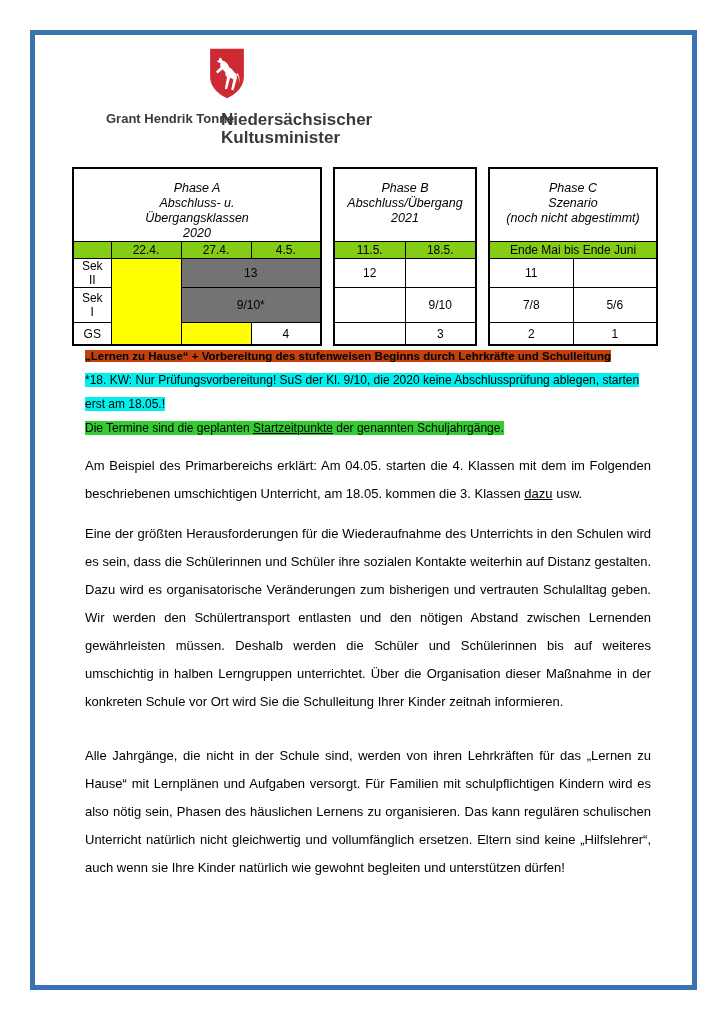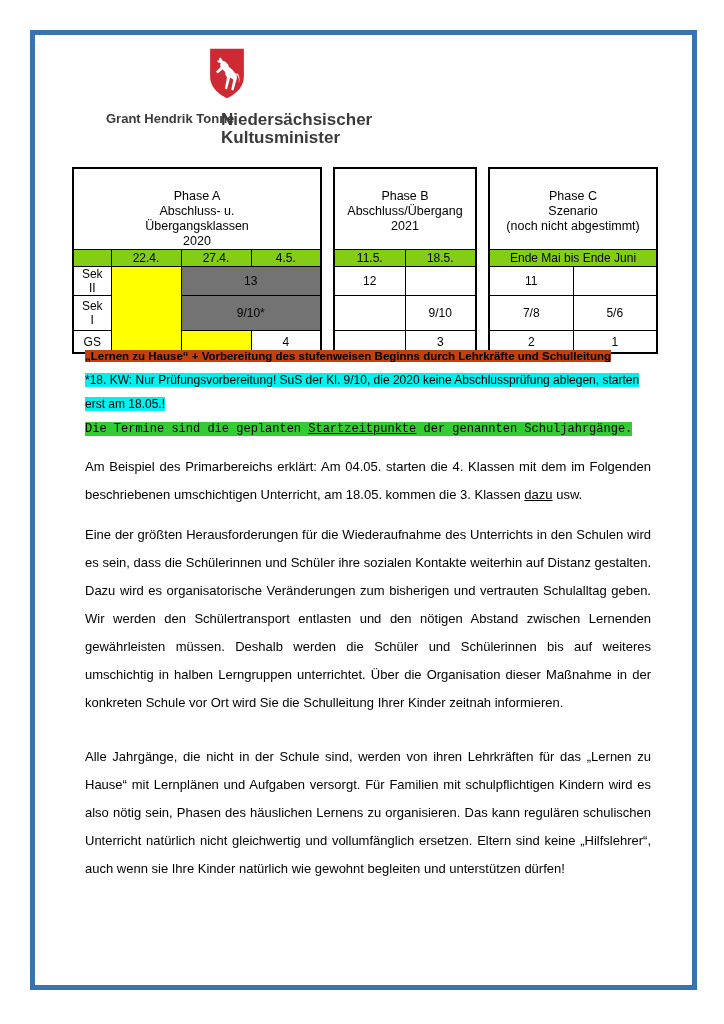--- a/index.html
+++ b/index.html
@@ -28,39 +28,39 @@
   }
   table.ptable td{
     border:1px solid #000;text-align:center;vertical-align:middle;
     padding:0;font-size:12px;line-height:14px;color:#000;overflow:hidden;
   }
   #tableA{left:72px;width:248px;}
   #tableB{left:333px;width:142px;}
   #tableC{left:488px;width:168px;}
   tr.trow-title td{
     height:60px;vertical-align:top;white-space:pre-line;line-height:15px;
-    font-size:12.5px;padding-top:20px;
+    font-size:12.5px;padding-top:12px;font-style:italic;
   }
   tr.trow-date td{height:16px;background:#84cc16;margin-top:24px;}
   td.td-corner{background:#fff;}
   tr.trow-1 td{height:28px;}
   tr.trow-2 td{height:34px;}
   tr.trow-3 td{height:21px;}
   td.td-lbl{white-space:pre-line;line-height:13px;}
   td.td-yellow{background:#FFFF00;border-right:none;}
   td.td-yellow-l{background:#FFFF00;border-left:none;}
   td.td-cyan{background:#737373;}
   td.td-top{vertical-align:top;padding-top:2px;}
   
   .content{position:absolute;left:85px;top:344px;width:566px;}
   p.hl{margin:0;line-height:24px;font-size:12px;}
   p.hl-y{font-size:11.5px;white-space:nowrap;}
   .mark-y{background:#c2410c;font-weight:bold;}
   .mark-c{background:#00F0F0;}
-  .mark-g{background:#33CC33;font-family:Liberation Mono, monospace;}
+  .mark-g{background:#33CC33;}
   p.body-p{
     text-align:justify;font-size:13px;line-height:28px;margin:0;
   }
   #p1{margin-top:12px;}
   #p2{margin-top:12px;}
   #p3{margin-top:26px;}
 </style>
 </head>
 <body>
 

